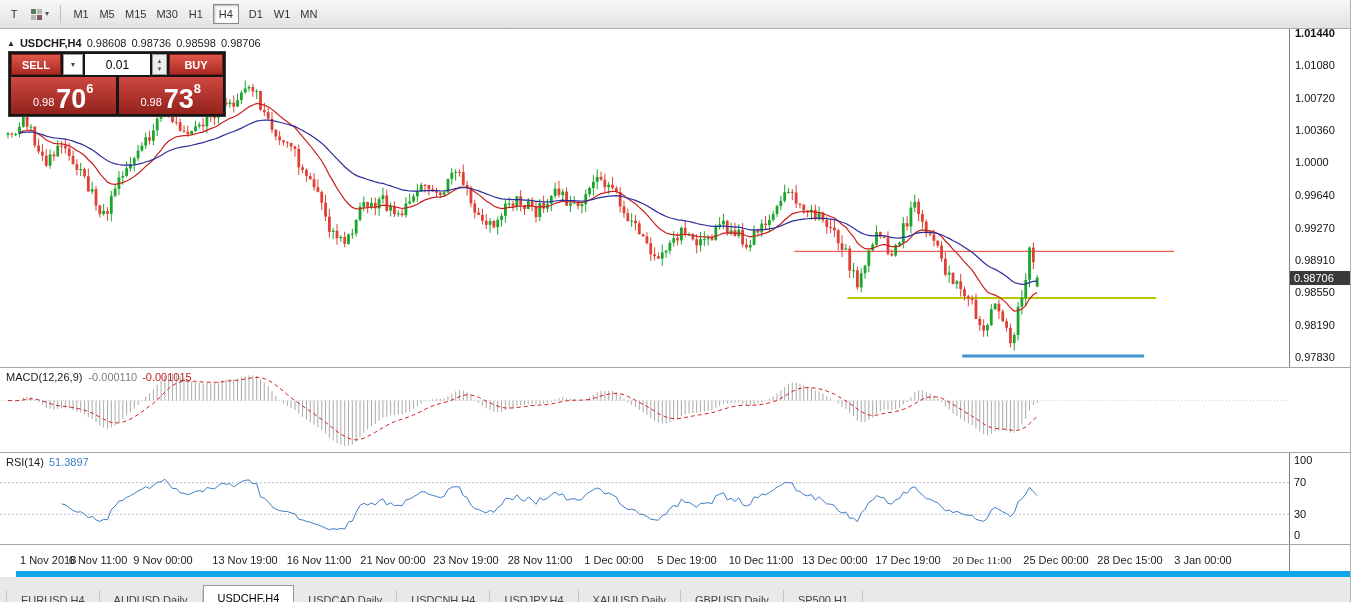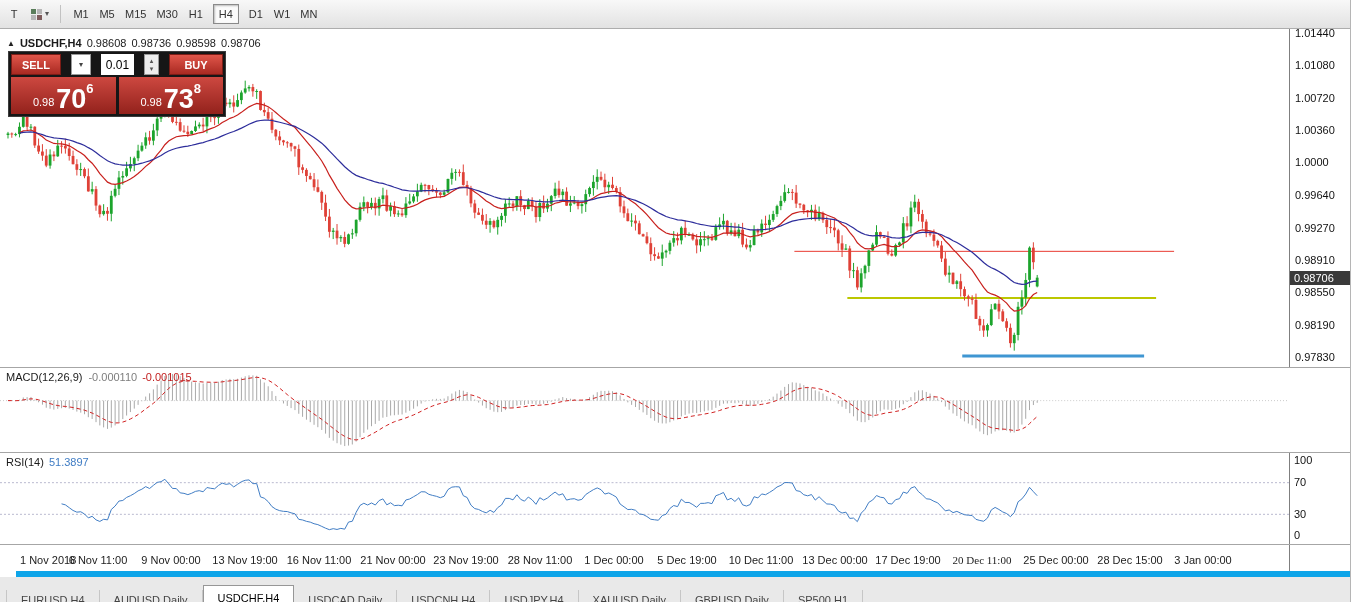--- a/index.html
+++ b/index.html
@@ -35,21 +35,21 @@
   .chart-title{position:absolute;left:7px;top:8px;display:flex;gap:5px;align-items:center;color:#1a1a1a;}
   .chart-title b{font-weight:bold;}
   .tri{font-size:8px;color:#222;}
   .ind-label{position:absolute;left:6px;top:3px;color:#1a1a1a;white-space:nowrap;}
   .v-main{color:#7d7d7d;margin-left:6px;}
   .v-sig{color:#c22020;margin-left:5px;}
   .v-rsi{color:#3f7cc4;margin-left:5px;}
   
   .trade-widget{position:absolute;left:8px;top:22px;width:218px;background:#161616;
                 border:1px solid #3c3c3c;padding:2px;box-sizing:border-box;}
-  .tw-row1{display:flex;gap:10px;height:21px;margin-bottom:2px;}
+  .tw-row1{display:flex;gap:2px;height:21px;margin-bottom:2px;}
   .tw-sell,.tw-buy{background:linear-gradient(#e0564a,#a92a22);color:#fff;font-weight:bold;
                    font-size:11px;border:1px solid #7c1c16;font-family:"Liberation Sans",sans-serif;}
   .tw-sell{flex:0 0 50px;}
   .tw-buy{flex:0 0 54px;}
   .tw-dd{flex:0 0 20px;background:#fff;border:1px solid #9a9a9a;color:#444;font-size:8px;padding:0;}
   .tw-vol{flex:1;background:#fff;display:flex;align-items:center;justify-content:center;font-size:12px;color:#000;}
   .tw-spin{flex:0 0 15px;background:#ededed;border:1px solid #9a9a9a;display:flex;flex-direction:column;
            align-items:center;justify-content:center;font-size:7px;color:#555;line-height:1.1;box-sizing:border-box;}
   .tw-row2{display:flex;gap:3px;height:37px;}
   .tw-price{flex:1;background:linear-gradient(#cd4840,#93221c);color:#fff;display:flex;
@@ -678,21 +678,21 @@
           <div class="tw-price">
             <span class="pp">0.98</span>
               <span class="pb">73</span>
               <span class="ps">8</span>
           </div>
         </div>
       </div>
     </div>
     <div class="scale" id="main-scale">
       <div class="price-badge" id="price-badge" style="top: 242px;">0.98706</div>
-    <div class="axis-label" style="top: -2px;">1.01440</div>
+    <div class="axis-label" style="top: -2px; font-weight: bold;">1.01440</div>
         <div class="axis-label" style="top: 30px;">1.01080</div>
         <div class="axis-label" style="top: 63px;">1.00720</div>
         <div class="axis-label" style="top: 95px;">1.00360</div>
         <div class="axis-label" style="top: 127px;">1.0000</div>
         <div class="axis-label" style="top: 160px;">0.99640</div>
         <div class="axis-label" style="top: 193px;">0.99270</div>
         <div class="axis-label" style="top: 225px;">0.98910</div>
         <div class="axis-label" style="top: 257px;">0.98550</div>
         <div class="axis-label" style="top: 290px;">0.98190</div>
         <div class="axis-label" style="top: 322px;">0.97830</div>
@@ -997,21 +997,21 @@
       <span style="top:23px">70</span>
       <span style="top:55px">30</span>
       <span style="bottom:3px">0</span>
     </div>
   </div>
 
   <div class="row time-row">
     <div class="time-plot" id="time-axis">
         <div class="time-label" style="left: 4px;">1 Nov 2018</div>
         <div class="time-label" style="left: 82px; transform: translateX(-50%);">6 Nov 11:00</div>
-        <div class="time-label" style="left: 155px; transform: translateX(-50%);">9 Nov 00:00</div>
+        <div class="time-label" style="left: 147px; transform: translateX(-50%);">9 Nov 00:00</div>
         <div class="time-label" style="left: 229px; transform: translateX(-50%);">13 Nov 19:00</div>
         <div class="time-label" style="left: 303px; transform: translateX(-50%);">16 Nov 11:00</div>
         <div class="time-label" style="left: 377px; transform: translateX(-50%);">21 Nov 00:00</div>
         <div class="time-label" style="left: 450px; transform: translateX(-50%);">23 Nov 19:00</div>
         <div class="time-label" style="left: 524px; transform: translateX(-50%);">28 Nov 11:00</div>
         <div class="time-label" style="left: 598px; transform: translateX(-50%);">1 Dec 00:00</div>
         <div class="time-label" style="left: 671px; transform: translateX(-50%);">5 Dec 19:00</div>
         <div class="time-label" style="left: 745px; transform: translateX(-50%);">10 Dec 11:00</div>
         <div class="time-label" style="left: 819px; transform: translateX(-50%);">13 Dec 00:00</div>
         <div class="time-label" style="left: 892px; transform: translateX(-50%);">17 Dec 19:00</div>

